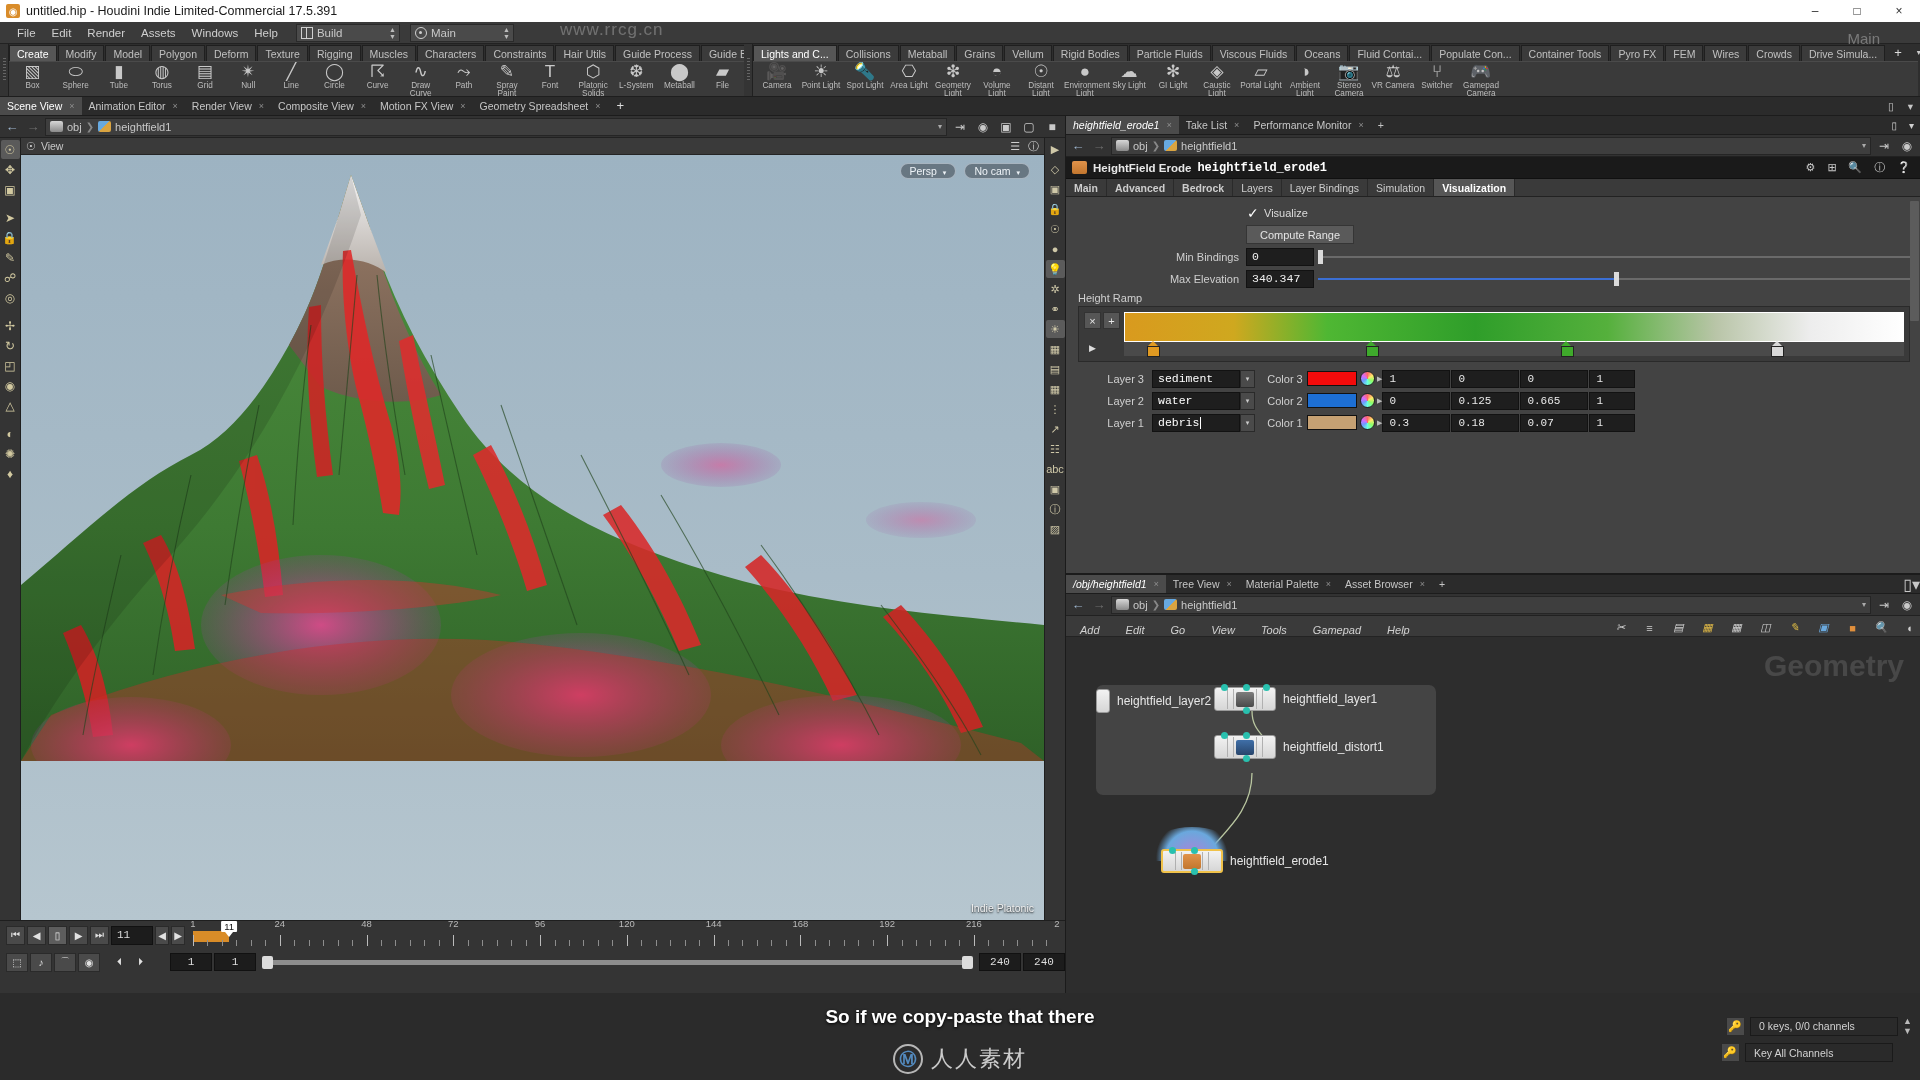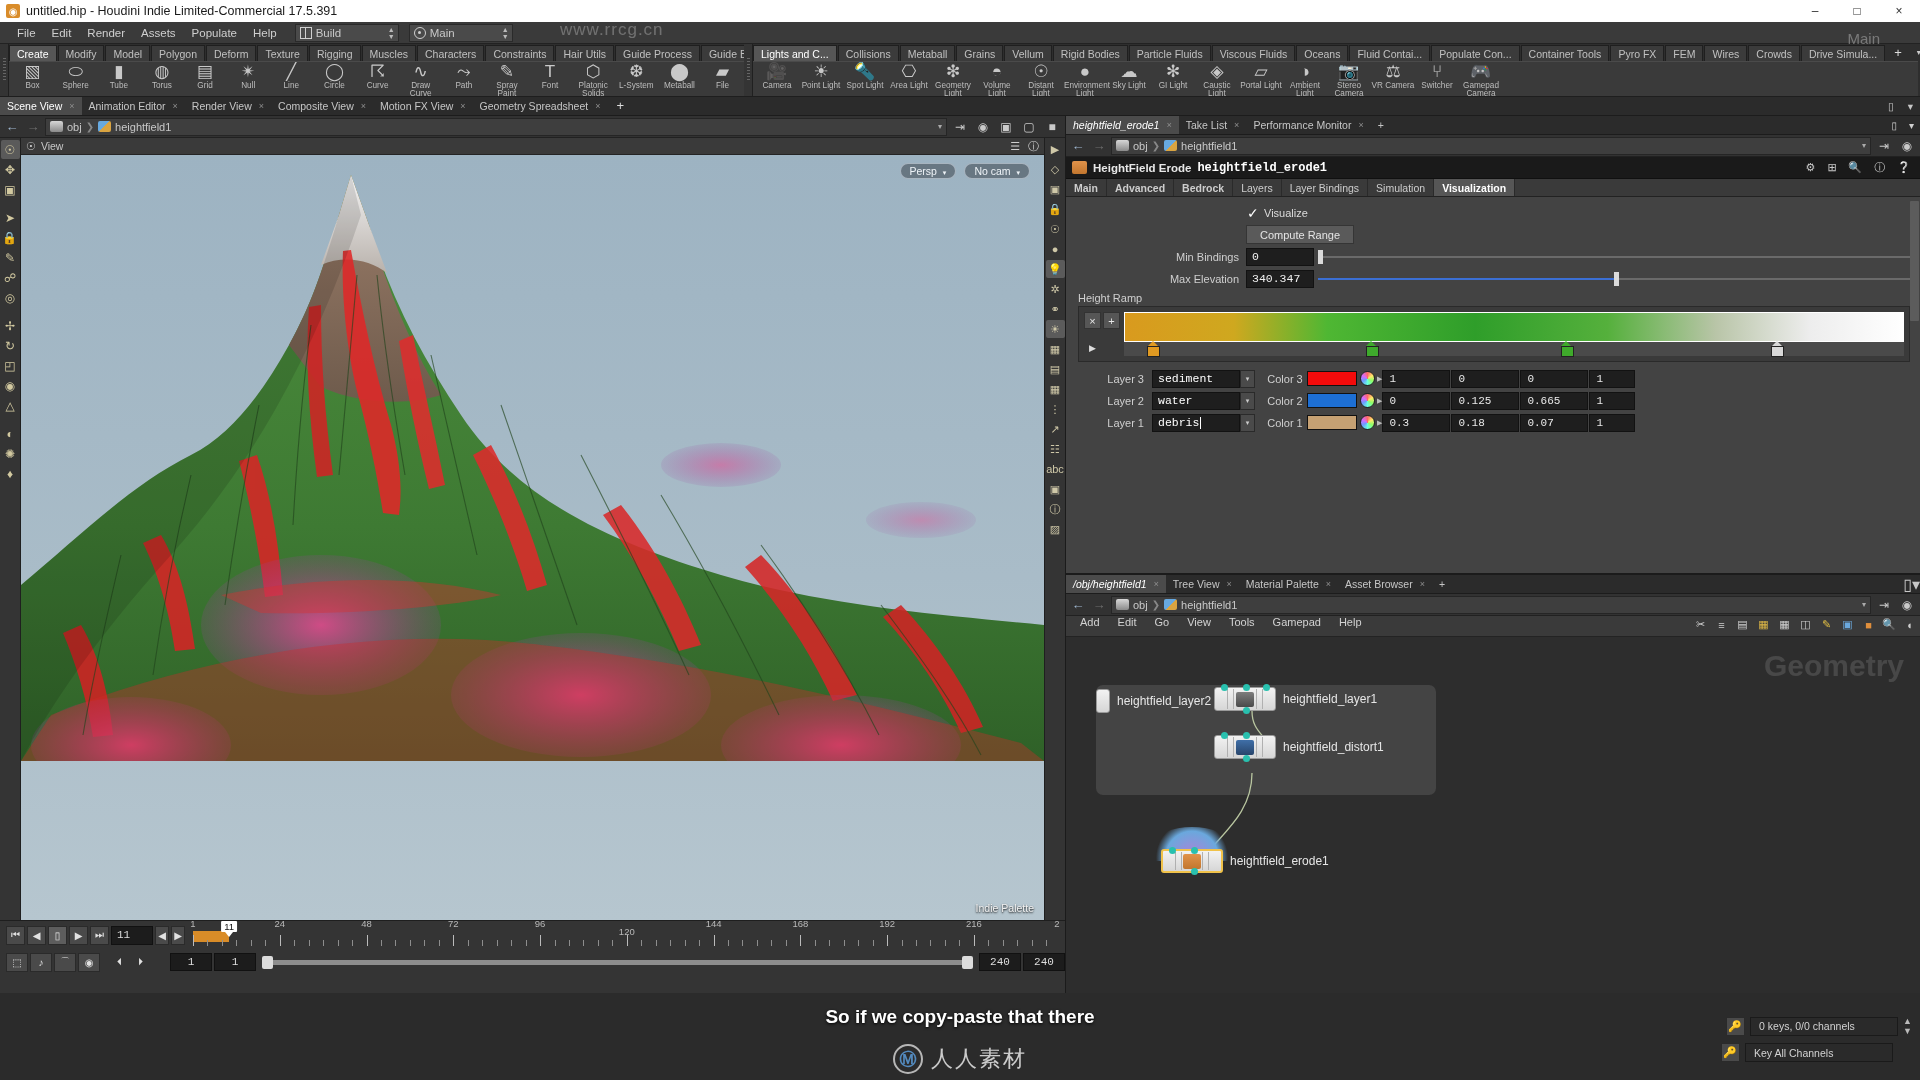--- a/index.html
+++ b/index.html
@@ -262,22 +262,22 @@
 
   
   .npane { height: 420px; display: flex; flex-direction: column; border-top: 2px solid #1b1b1b; }
   .ntabs { height: 19px; background: #2b2b2b; display: flex; align-items: flex-start;
            border-bottom: 1px solid #1c1c1c; }
   .ntabs .nt { font-size: 10.5px; padding: 0 7px; height: 18px; line-height: 18px;
                display: flex; align-items: center; color: #c6c6c6; }
   .ntabs .nt.active { background: #4b4b4b; color: #fff; font-style: italic; }
   .ntabs .nt .x { margin-left: 7px; font-size: 9px; color: #8e8e8e; }
   .ntabs .sp { flex: 1; }
-  .nmenu { height: 21px; background: #3a3a3a; display: flex; align-items: flex-start;
-           padding-left: 6px; gap: 2px; border-bottom: 1px solid #232323; }
+  .nmenu { height: 21px; background: #3a3a3a; display: flex; align-items: flex-end;
+           padding-left: 6px; gap: 10px; border-bottom: 1px solid #232323; font-style: italic; }
   .nmenu .m { font-size: 11px; padding: 0 8px; color: #d2d2d2; }
   .nmenu .sp { flex: 1; }
   .nmenu .ic { width: 19px; height: 17px; display: flex; align-items: center;
                justify-content: center; font-size: 11px; color: #cfcfcf; }
   .ncanvas { flex: 1; background: #2d2d2d; position: relative; overflow: hidden; }
   .netbox { position: absolute; background: rgba(150,150,150,0.22); border-radius: 7px; }
   .nnode { position: absolute; display: flex; align-items: center; gap: 7px; }
   .nnode .shape { width: 62px; height: 24px; border-radius: 3px; position: relative;
                   background: linear-gradient(#f2f2f2,#d6d6d6); border: 1px solid #9a9a9a;
                   display: flex; align-items: center; justify-content: center; }
@@ -319,21 +319,21 @@
       <div class="close">×</div>
     </div>
   </div>
 
   <div class="menubar">
     <div style="width:9px"></div>
     <div class="mi">File</div>
     <div class="mi">Edit</div>
     <div class="mi">Render</div>
     <div class="mi">Assets</div>
-    <div class="mi">Populate</div>
+    <div class="mi">Windows</div>
     <div class="mi">Help</div>
     <div class="mb-drop">
       <span class="mb-ico ico-build"></span>
       <span class="lbl">Build</span>
       <span class="arrow">▲<br>▼</span>
     </div>
     <div class="mb-drop">
       <span class="mb-ico ico-main"></span>
       <span class="lbl">Main</span>
       <span class="arrow">▲<br>▼</span>
@@ -712,21 +712,21 @@
             <div class="persp-pills">
               <div class="pill">
                 <span>Persp</span>
                 <span class="c">▾</span>
               </div>
               <div class="pill">
                 <span>No cam</span>
                 <span class="c">▾</span>
               </div>
             </div>
-            <div class="indie">Indie Palette</div>
+            <div class="indie">Indie Platonic</div>
           </div>
         </div>
 
         <div class="vprightbar">
           <div class="t">▶</div>
           <div class="t">◇</div>
           <div class="t">▣</div>
           <div class="t">🔒</div>
           <div class="t">☉</div>
           <div class="t">●</div>
@@ -818,21 +818,21 @@
               <div class="tick" style="left: 92.0502%;"></div>
               <div class="tick" style="left: 93.7238%;"></div>
               <div class="tick" style="left: 95.3975%;"></div>
               <div class="tick" style="left: 97.0711%;"></div>
               <div class="tick" style="left: 98.7448%;"></div>
               <div class="lbl" style="left: 0%;">1</div>
               <div class="lbl" style="left: 10.0418%;">24</div>
               <div class="lbl" style="left: 20.0837%;">48</div>
               <div class="lbl" style="left: 30.1255%;">72</div>
               <div class="lbl" style="left: 40.1674%;">96</div>
-              <div class="lbl" style="left: 50.2092%; margin-top: 8px;">120</div>
+              <div class="lbl" style="left: 50.2092%;">120</div>
               <div class="lbl" style="left: 60.251%;">144</div>
               <div class="lbl" style="left: 70.2929%;">168</div>
               <div class="lbl" style="left: 80.3347%;">192</div>
               <div class="lbl" style="left: 90.3766%;">216</div>
               <div class="lbl" style="left: 100%;">2</div>
             </div>
         </div>
         <div class="tl-row2">
           <div class="tbtn wide">⬚</div>
           <div class="tbtn wide">♪</div>

